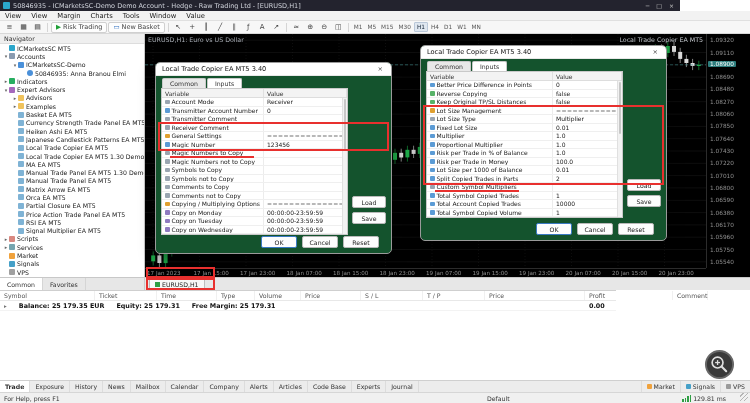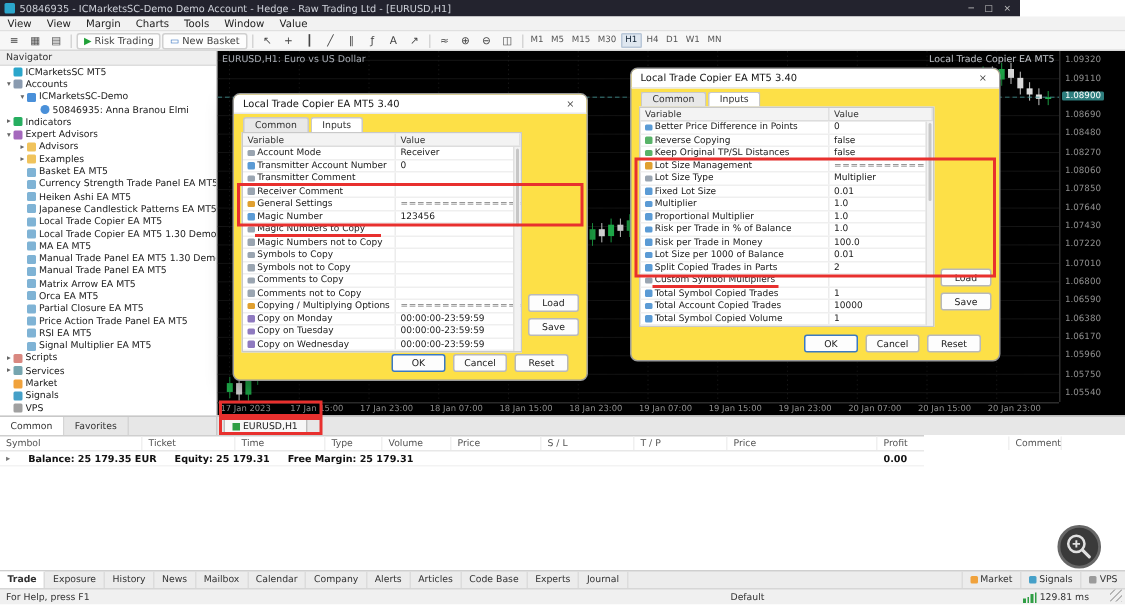--- a/index.html
+++ b/index.html
@@ -65,21 +65,21 @@
 .bt-rtab{display:flex;align-items:center;gap:2px;padding:0 5px;border-left:1px solid #dcdcdc;height:100%}
 .bt-ricon{width:5px;height:5px;border-radius:1px}
 
 #statusbar{position:absolute;left:0;top:392px;width:750px;height:11px;background:#f0f0f0;border-top:1px solid #d6d6d6;font-size:6.2px;color:#333;display:flex;align-items:center;padding:0 4px}
 .sb-profile{position:absolute;left:487px}
 .sb-net{position:absolute;right:24px;display:flex;align-items:center;gap:2px}
 .bars{display:flex;align-items:flex-end;gap:1px;height:8px}
 .bars span{width:1.5px;background:#2f9e44;display:block}
 .grip{position:absolute;right:2px;bottom:2px;width:8px;height:8px;background:repeating-linear-gradient(135deg,transparent 0 2px,#b5b5b5 2px 3px)}
 
-.dialog{position:absolute;background:#fde047;border:1px solid #9a9a9a;border-radius:5px;box-shadow:0 5px 16px rgba(0,0,0,.45);z-index:5;overflow:hidden}
+.dialog{position:absolute;background:#14532d;border:1px solid #9a9a9a;border-radius:5px;box-shadow:0 5px 16px rgba(0,0,0,.45);z-index:5;overflow:hidden}
 #dlg0{left:155px;top:62px;width:237px;height:192px}
 #dlg1{left:420px;top:45px;width:247px;height:196px}
 .dlg-title{height:13px;background:#fff;display:flex;align-items:center;padding:0 6px;font-size:6.6px;color:#111;border-bottom:1px solid #e8e8e8}
 .dlg-title-text{flex:1;white-space:nowrap;overflow:hidden}
 .dlg-close{font-size:6.5px;color:#444;padding:0 2px}
 .dlg-main{position:relative;height:calc(100% - 13px)}
 .dlg-tabs{height:12px;display:flex;align-items:flex-end;padding-left:6px;gap:1px}
 .dlg-tab{font-size:6.2px;padding:1px 7px;background:#e8e8e8;border:1px solid #c9c9c9;border-bottom:none;border-radius:2px 2px 0 0;color:#333}
 .dlg-tab.active{background:#fff}
 .dlg-table{position:absolute;left:5px;top:12px;right:43px;background:#fff;border:1px solid #c9c9c9}

